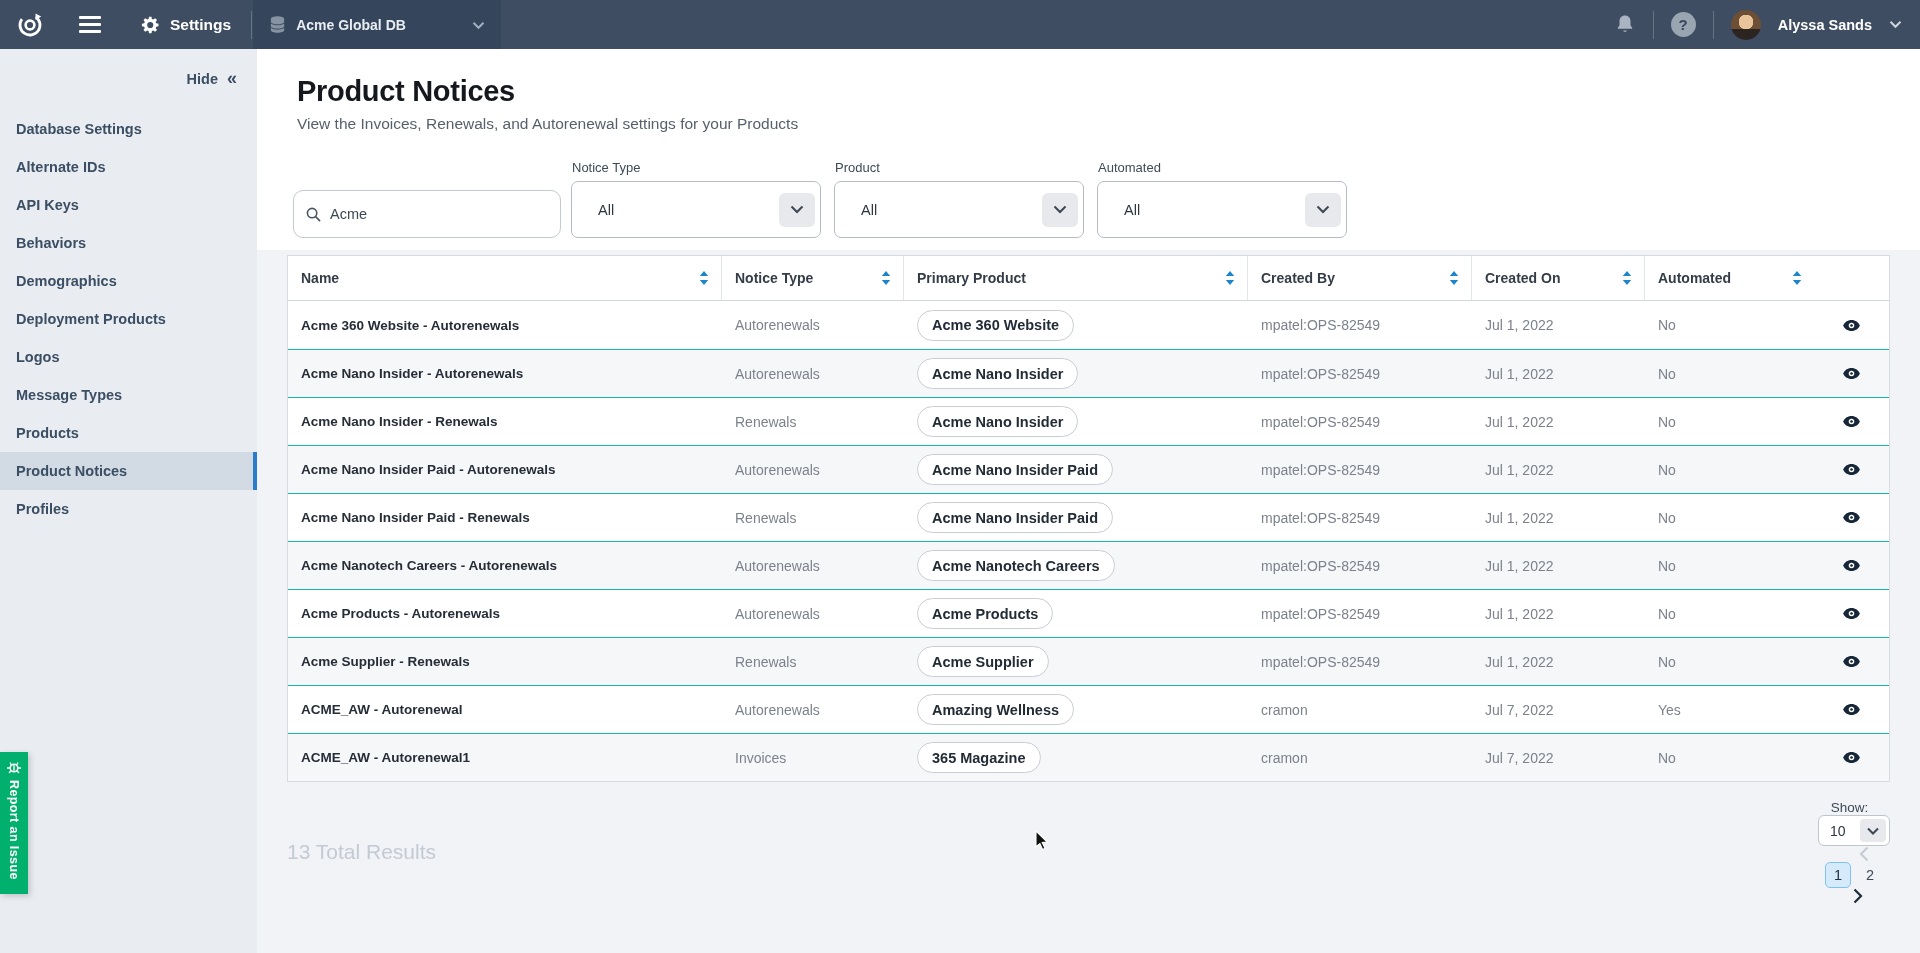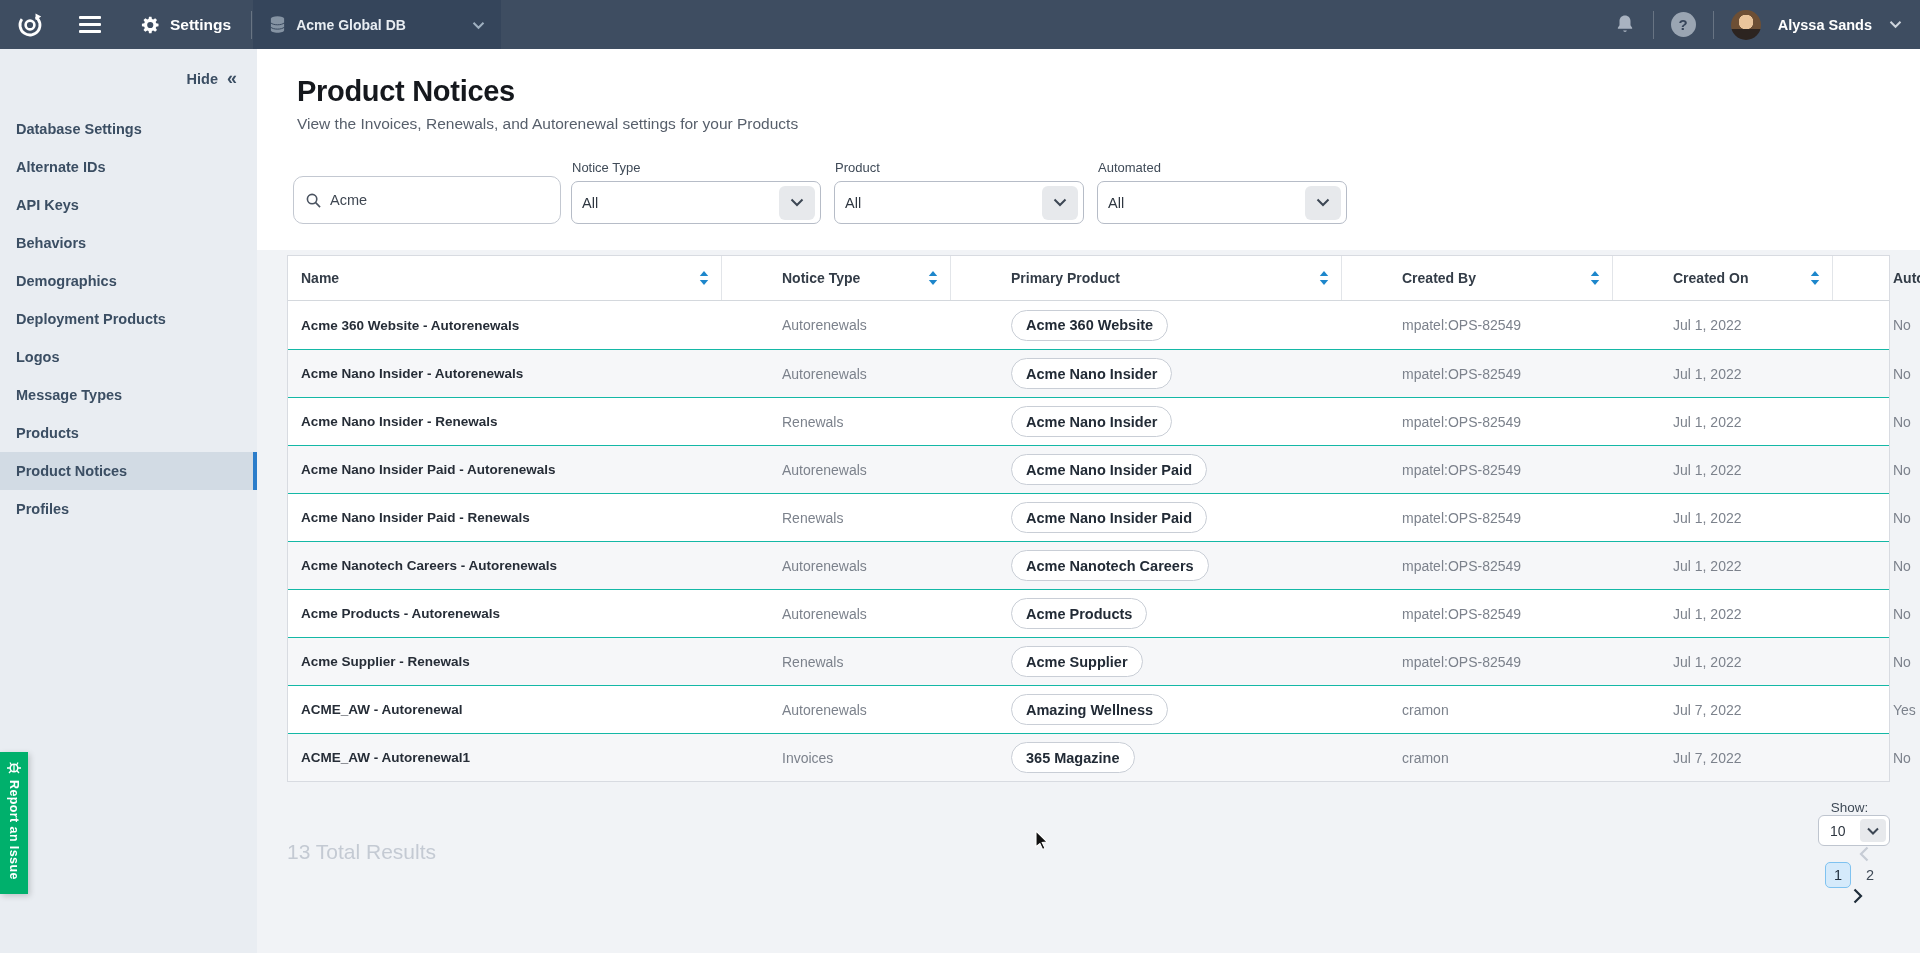--- a/index.html
+++ b/index.html
@@ -48,29 +48,29 @@
   .header-band { background:#fff; height:201px; padding:24px 40px 0; }
   .header-band h1 { font-size:29px; font-weight:700; color:#15181d; letter-spacing:-0.3px; line-height:36px; }
   .subtitle { margin-top:6px; font-size:15.5px; color:#575f6b; }
   .filters { display:flex; align-items:flex-end; margin:27px 0 0 -4px; }
   .search-box { width:268px; height:48px; border:1px solid #c3c8d1; border-radius:10px; background:#fff;
     display:flex; align-items:center; padding:0 12px; margin-right:10px; }
   .search-box input { border:none; outline:none; font-size:14.5px; color:#3f4752; width:200px;
     margin-left:9px; font-family:"Liberation Sans", sans-serif; background:transparent; }
   .filter-group { margin-right:13px; }
   .f-label { display:block; font-size:13px; color:#3f4a57; margin:0 0 6px 1px; }
-  .select-box { width:250px; height:43px; border:1px solid #b6bcc7; border-radius:7px; background:#fff;
-    display:flex; align-items:center; padding:0 5px 0 10px; cursor:pointer; }
+  .select-box { width:250px; height:57px; border:1px solid #b6bcc7; border-radius:7px; background:#fff;
+    display:flex; align-items:center; padding:0 5px 0 26px; cursor:pointer; }
   .sel-value { font-size:14.5px; color:#2e3640; }
   .sel-btn { margin-left:auto; width:36px; height:34px; background:#e7e9ec; border-radius:6px;
     display:flex; align-items:center; justify-content:center; }
 
   
   .table-card { margin:5px 30px 0; width:1603px; background:#fff; border:1px solid #d8dbe1; }
-  .thead, .trow { display:grid; grid-template-columns:434px 182px 344px 224px 173px 169px 1fr;gap:47px; }
+  .thead, .trow { display:grid; grid-template-columns:434px 182px 344px 224px 173px 169px 1fr; }
   .thead { height:45px; border-bottom:1px solid #d4d8dd; }
   .th { display:flex; align-items:center; justify-content:space-between; padding:0 12px 0 13px;
     font-size:14px; font-weight:700; color:#333c47; border-right:1px solid #e2e5e9; cursor:pointer; }
   .th.no-border { border-right:none; }
   .trow { height:48px; }
   .trow + .trow { border-top:1px solid #14b8a6; }
   .trow.alt { background:#f6f7f9; }
   .td { display:flex; align-items:center; padding-left:13px; font-size:14px; color:#7c828c; }
   .td.name { font-weight:700; color:#262d37; font-size:13.5px; }
   .chip { display:inline-flex; align-items:center; height:31px; padding:0 14px; border:1px solid #c9ced6;

